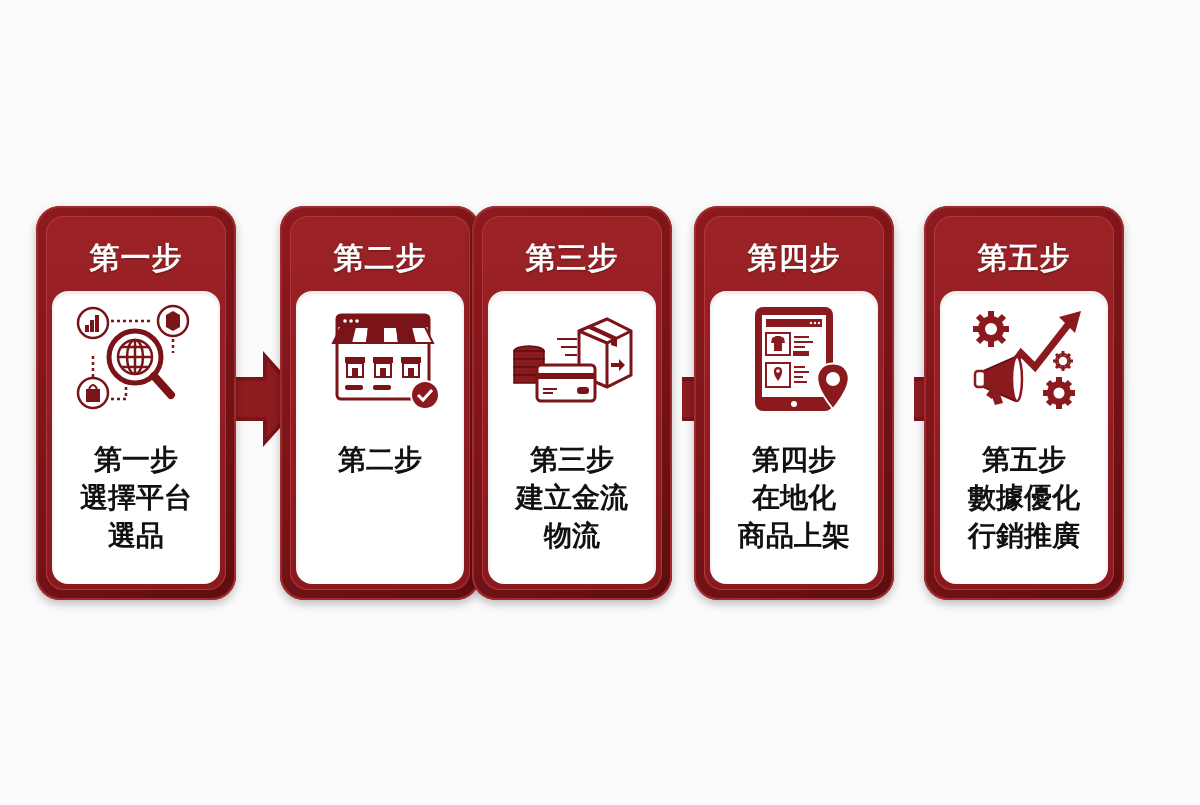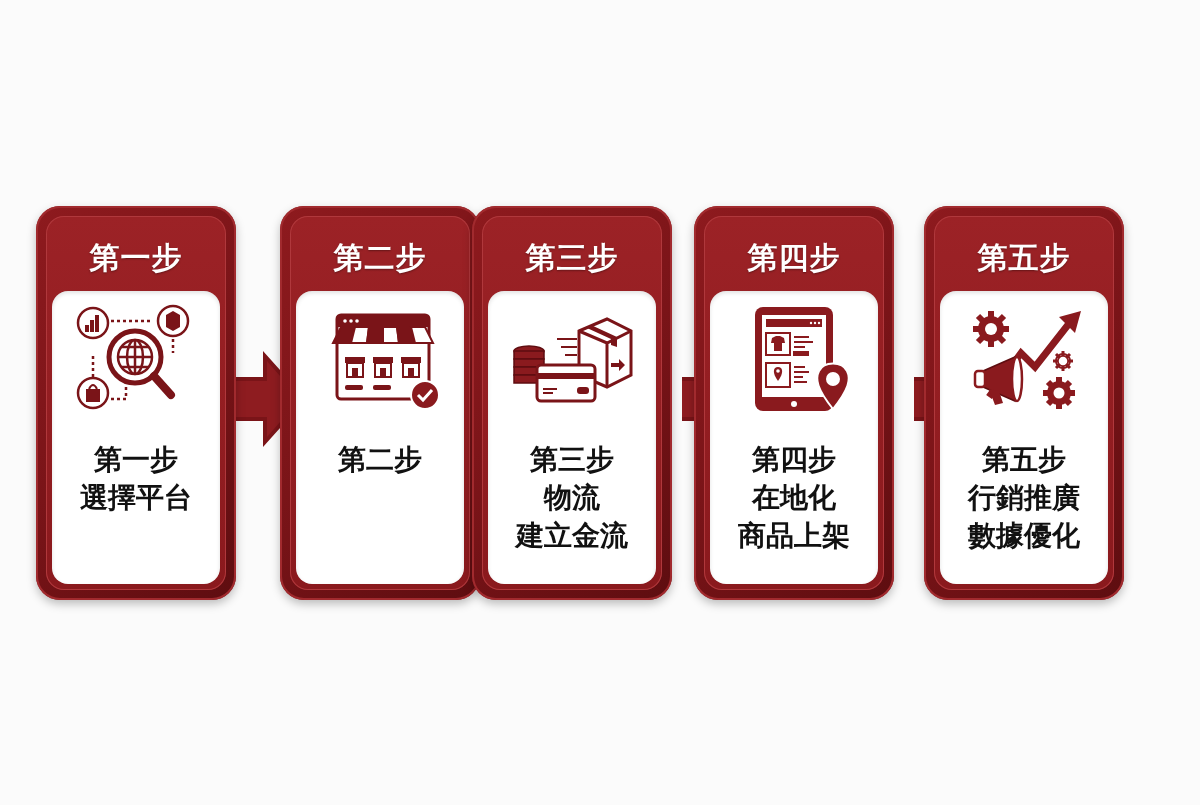--- a/index.html
+++ b/index.html
@@ -85,20 +85,21 @@
           <g fill="none" stroke="#7a1418" stroke-width="2.5">
             <circle cx="64" cy="56" r="17"></circle>
             <ellipse cx="64" cy="56" rx="8" ry="17"></ellipse>
             <path d="M47 56 H81 M50 46 H78 M50 66 H78 M64 39 V73"></path>
           </g>
           <path d="M83 75 L100 94" stroke="#7a1418" stroke-width="8" stroke-linecap="round"></path>
         </svg>
         <div class="card-text">
           <div>第一步</div>
           <div>選擇平台</div>
+          <div>選品</div>
         </div>
       </div>
     </div>
   </div>
 
   <div class="card" style="left:280px">
     <div class="card-inner">
       <div class="card-header">第二步</div>
       <div class="card-panel">
         <svg class="card-icon" viewBox="0 0 130 112">
@@ -161,22 +162,22 @@
           <g stroke="#7a1418" stroke-width="2">
               <path d="M50 38 H70 M54 46 H70 M58 54 H70"></path>
             </g>
           <rect x="30" y="64" width="58" height="36" rx="4" fill="#fff" stroke="#7a1418" stroke-width="3"></rect>
           <rect x="30" y="72" width="58" height="6" fill="#7a1418"></rect>
           <path d="M36 88 H50 M36 92 H46" stroke="#7a1418" stroke-width="2"></path>
           <rect x="70" y="86" width="12" height="7" rx="3" fill="#7a1418"></rect>
         </svg>
         <div class="card-text">
           <div>第三步</div>
+          <div>建立金流</div>
           <div>物流</div>
-          <div>建立金流</div>
         </div>
       </div>
     </div>
   </div>
 
   <div class="card" style="left:694px">
     <div class="card-inner">
       <div class="card-header">第四步</div>
       <div class="card-panel">
         <svg class="card-icon" viewBox="0 0 130 112">
@@ -235,20 +236,20 @@
           <g>
             <circle cx="100" cy="92" r="12" fill="#8a1a1e"></circle>
             <g stroke="#8a1a1e" stroke-width="6">
                 <path d="M100 76 V108 M84 92 H116 M89 81 L111 103 M111 81 L89 103"></path>
               </g>
             <circle cx="100" cy="92" r="5.5" fill="#fff"></circle>
           </g>
         </svg>
         <div class="card-text">
           <div>第五步</div>
+          <div>數據優化</div>
           <div>行銷推廣</div>
-          <div>數據優化</div>
         </div>
       </div>
     </div>
   </div>
 
 </div>
 
 </body></html>

